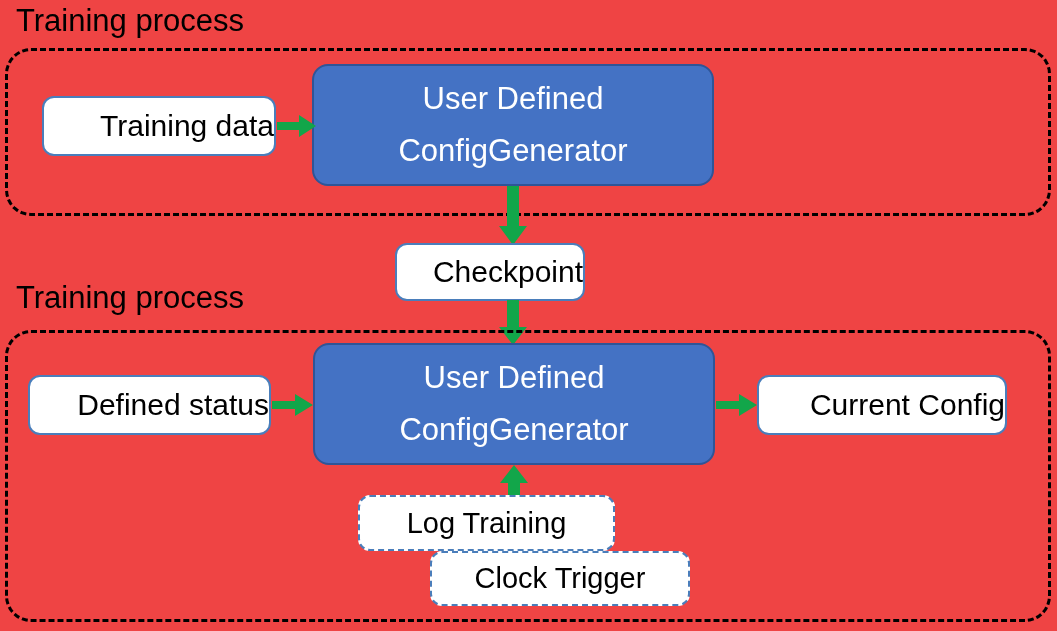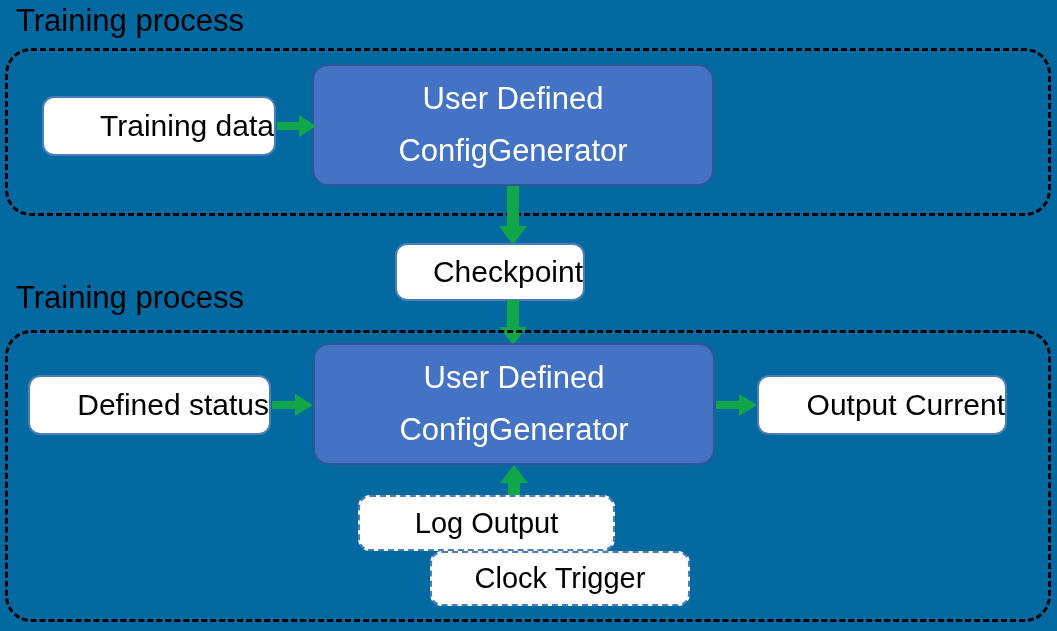--- a/index.html
+++ b/index.html
@@ -4,21 +4,21 @@
 <style>
   html, body {
     margin: 0;
     padding: 0;
     background: #ffffff;
   }
   #canvas {
     position: relative;
     width: 1057px;
     height: 631px;
-    background: #0369a1;
+    background: #ef4444;
     font-family: "Liberation Sans", sans-serif;
     overflow: hidden;
   }
 
   
   .group-box {
     position: absolute;
     border: 3px dashed #000000;
     border-radius: 26px;
     box-sizing: border-box;
@@ -150,30 +150,30 @@
     </svg>
   </div>
 
   <div class="arrow" style="left:716px; top:391px;">
     <svg width="42" height="28" viewBox="0 0 42 28">
       <path d="M0 10 L23 10 L23 3 L41 14 L23 25 L23 18 L0 18 Z" fill="#12A64A"></path>
     </svg>
   </div>
 
   <div class="node-white" style="left:757px; top:375px; width:250px; height:60px;">
-    <span>Output Current</span>
+    <span>Current Config</span>
   </div>
 
   <div class="arrow" style="left:498px; top:465px;">
     <svg width="32" height="34" viewBox="0 0 32 34">
       <path d="M16 0 L30 18 L22 18 L22 34 L10 34 L10 18 L2 18 Z" fill="#12A64A"></path>
     </svg>
   </div>
 
   <div class="node-trigger" style="left:358px; top:495px; width:257px; height:56px; z-index:1;">
-    <span>Log Output</span>
+    <span>Log Training</span>
   </div>
 
   <div class="node-trigger" style="left:430px; top:551px; width:260px; height:55px; z-index:2;">
     <span>Clock Trigger</span>
   </div>
 
 </div>
 
 </body></html>

